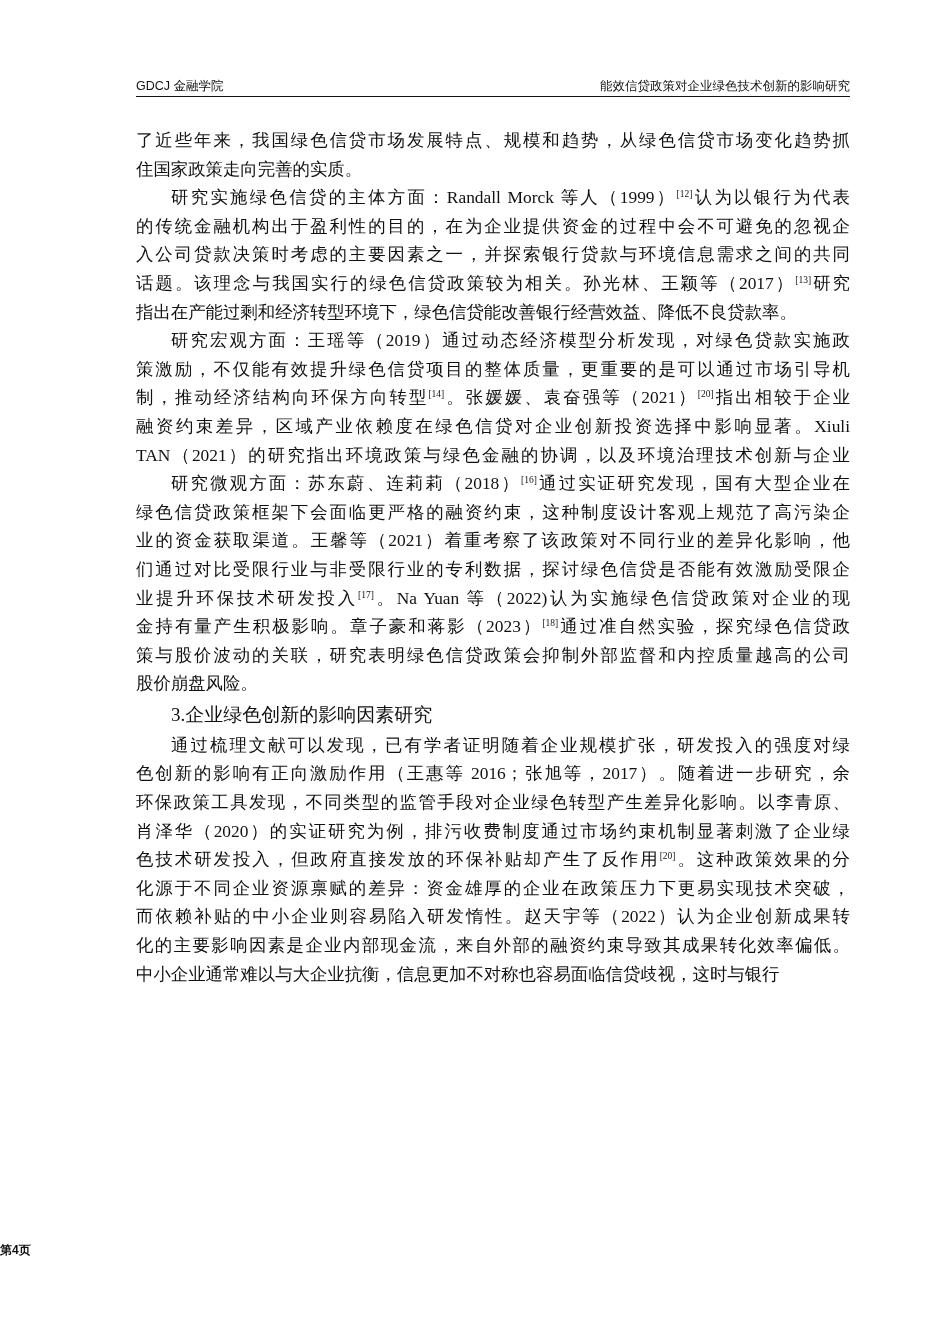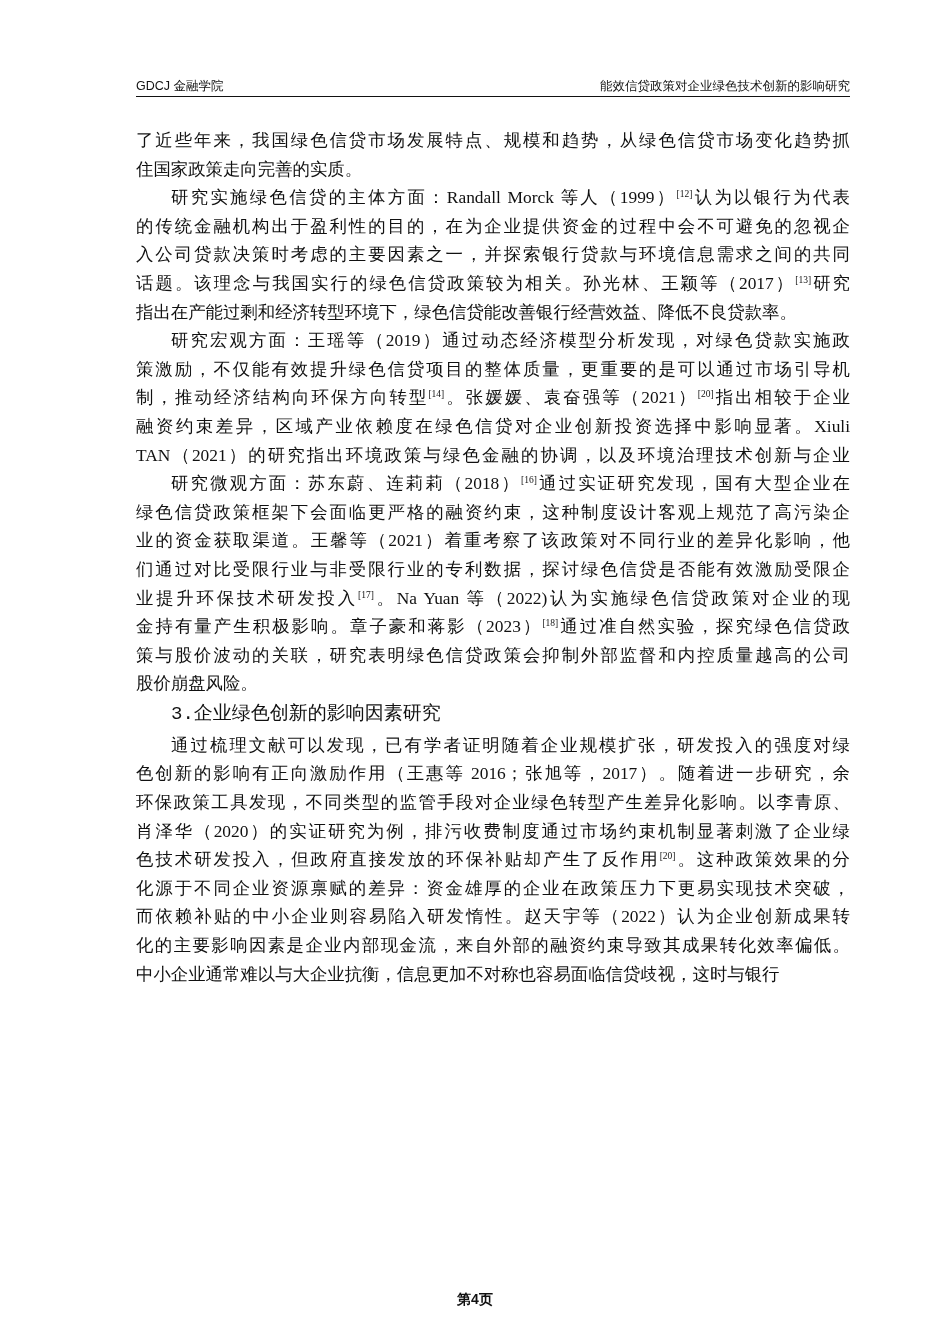--- a/index.html
+++ b/index.html
@@ -5,22 +5,22 @@
     html, body { margin: 0; padding: 0; background: #ffffff; }
     body { width: 950px; height: 1344px; position: relative; overflow: hidden; font-family: "Liberation Serif", "DejaVu Serif", serif; color: #111; }
     .header { position: absolute; left: 136px; top: 76px; width: 714px; height: 20px; border-bottom: 1.5px solid #111; font-family: "Liberation Sans", "DejaVu Sans", sans-serif; font-size: 12.5px; }
     .header .left { position: absolute; left: 0; top: 2px; }
     .header .right { position: absolute; right: 0; top: 2px; }
     .body { position: absolute; left: 136px; top: 126px; width: 714px; }
     .line { height: 28.6px; line-height: 28.6px; font-size: 17.4px; white-space: nowrap; text-align: justify; text-align-last: justify; overflow: visible; }
     .line.last { text-align-last: left; }
     .line.indent { padding-left: 35px; }
     sup { font-size: 9.5px; vertical-align: 6px; line-height: 0; }
-    .heading { height: 33px; line-height: 33px; font-family: Liberation Mono, monospace; font-size: 19px; padding-left: 35px; }
-    .footer { position: absolute; left: 0; width: 950px; top: 1291px; text-align: center; font-family: "Liberation Sans", "DejaVu Sans", sans-serif; font-weight: bold; font-size: 14px; }
+    .heading { height: 33px; line-height: 33px; font-family: Liberation Serif, serif; font-size: 19px; padding-left: 35px; }
+    .footer { position: absolute; left: 0; width: 950px; top: 1242px; font-family: "Liberation Sans", "DejaVu Sans", sans-serif; font-weight: bold; font-size: 12px; }
   </style>
 </head>
 <body>
 
 <div class="header">
   <span class="left">GDCJ 金融学院</span>
   <span class="right">能效信贷政策对企业绿色技术创新的影响研究</span>
 </div>
 
 <div class="body" id="page-body">

